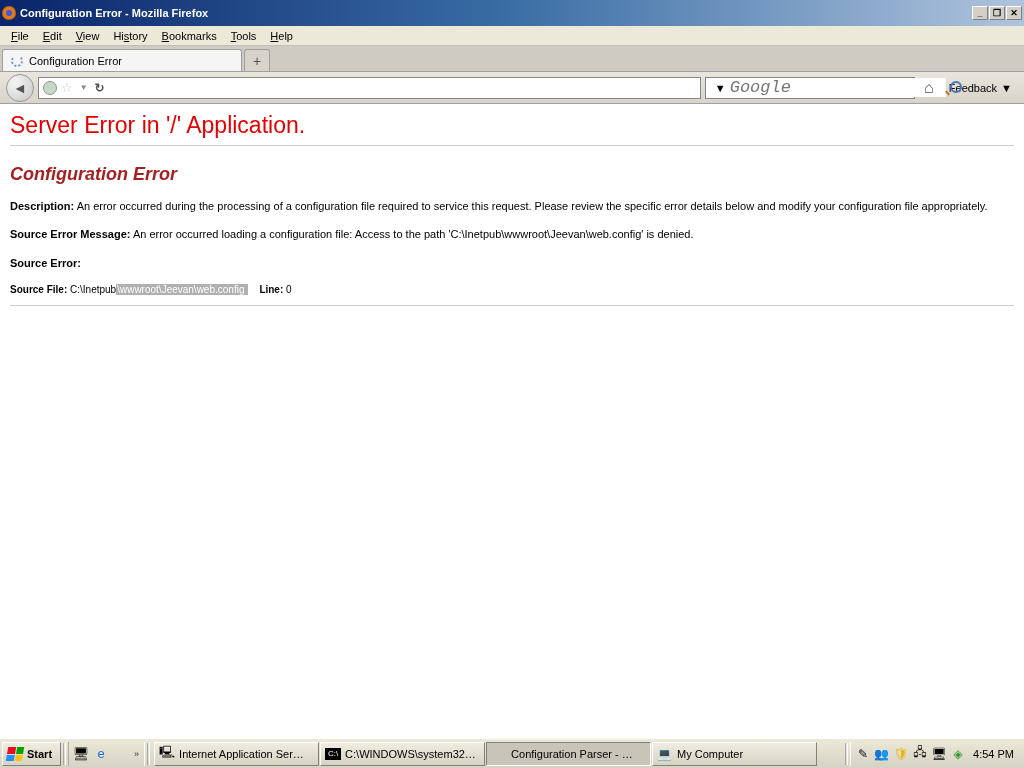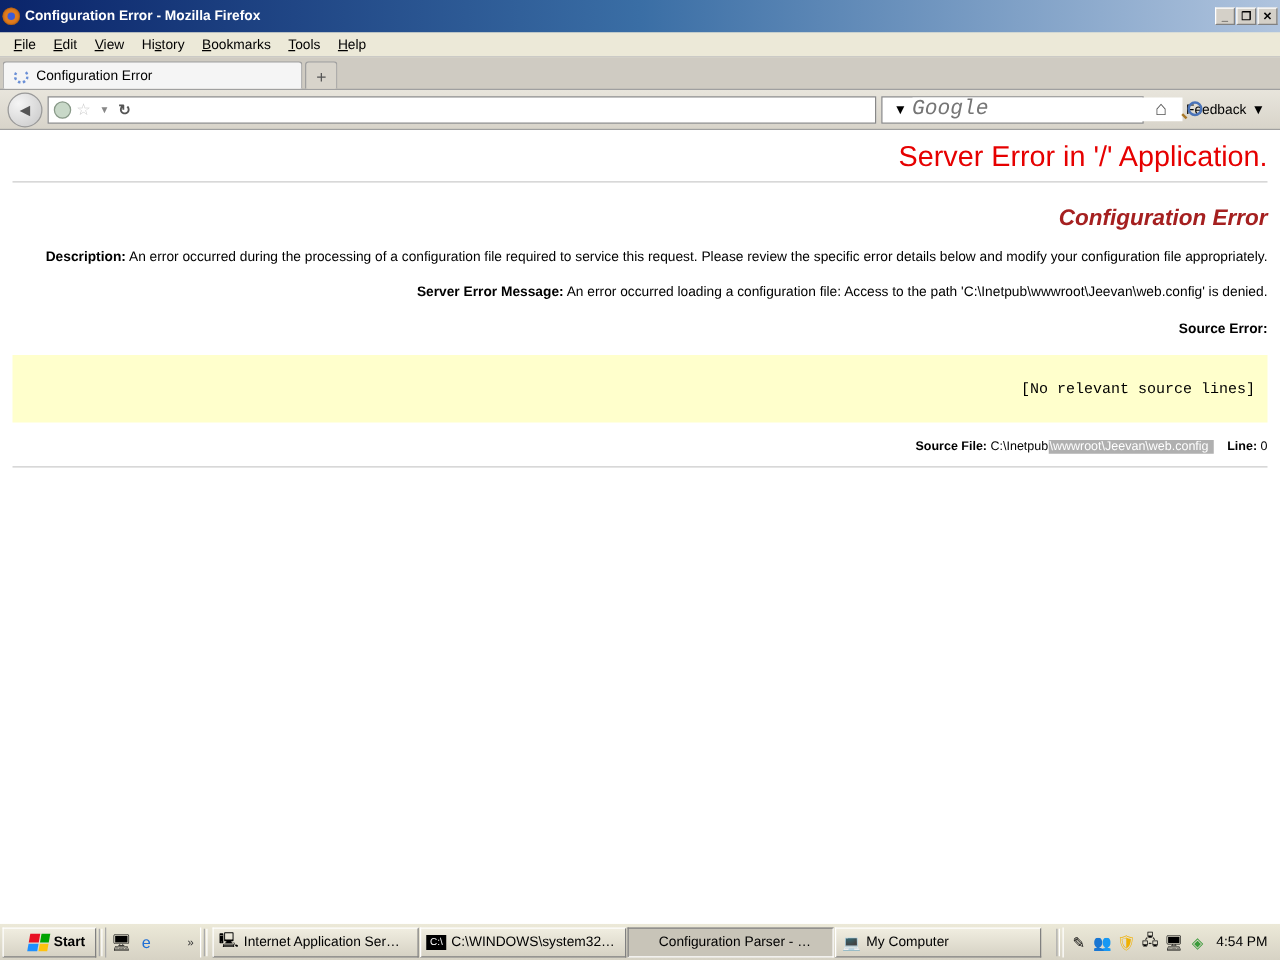--- a/index.html
+++ b/index.html
@@ -240,21 +240,20 @@
   cursor: default;
 }
 
 
 .content {
   background: #fff;
   height: calc(768px - 19px - 20px - 26px - 32px - 30px);
   padding: 8px 10px;
   overflow: auto;
   font-family: Arial, Helvetica, sans-serif;
-  text-align: right;
 }
 .content h1 {
   font-family: Verdana, sans-serif;
   font-weight: normal;
   color: #e60000;
   font-size: 23px;
   padding-bottom: 6px;
   border-bottom: 1px solid #ccc;
   margin-bottom: 18px;
 }
@@ -301,21 +300,21 @@
   height: 30px;
   background: linear-gradient(to bottom, #ece9d8 0%, #d6d2c4 100%);
   border-top: 1px solid #fff;
   display: flex;
   align-items: center;
   padding: 0 2px;
   gap: 2px;
 }
 .startbtn {
   height: 24px;
-  padding: 0 8px 0 20px;
+  padding: 0 8px 0 4px;
   background: linear-gradient(to bottom, #f0ede0, #d6d2c4);
   border: 1px solid #fff;
   border-right-color: #808080;
   border-bottom-color: #808080;
   display: flex;
   align-items: center;
   gap: 4px;
   font-weight: bold;
   cursor: default;
 }
@@ -453,28 +452,27 @@
 
 <div class="content">
   <h1>Server Error in '/' Application.</h1>
   <h2>Configuration Error</h2>
 
   <div class="para">
     <b>Description:</b><span> An error occurred during the processing of a configuration file required to service this request. Please review the specific error details below and modify your configuration file appropriately.</span>
   </div>
 
   <div class="para">
-    <b>Server Error Message:</b><span> An error occurred loading a configuration file: Access to the path 'C:\Inetpub\wwwroot\Jeevan\web.config' is denied.</span>
+    <b>Source Error Message:</b><span> An error occurred loading a configuration file: Access to the path 'C:\Inetpub\wwwroot\Jeevan\web.config' is denied.</span>
   </div>
 
   <div class="para">
     <b>Source Error:</b>
   </div>
 
-  <div class="srcerr-box">[No relevant source lines]</div>
 
   <div class="srcfile-line">
     <b>Source File:</b><span> C:\Inetpub</span><span class="hl">\wwwroot\Jeevan\web.config </span>
     &nbsp;&nbsp;&nbsp;
     <b>Line:</b><span> 0</span>
   </div>
 
   <hr>
 
 </div>

